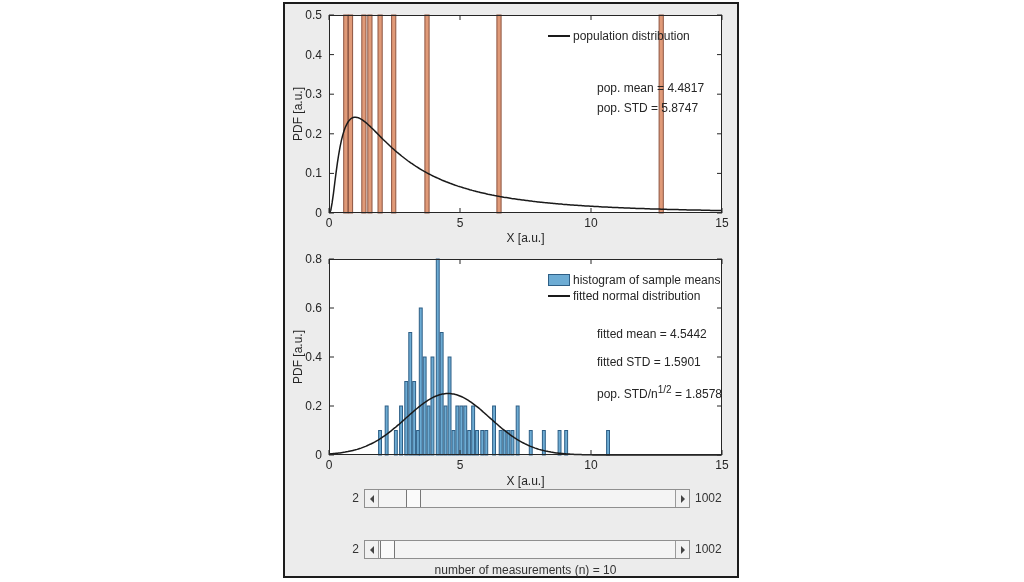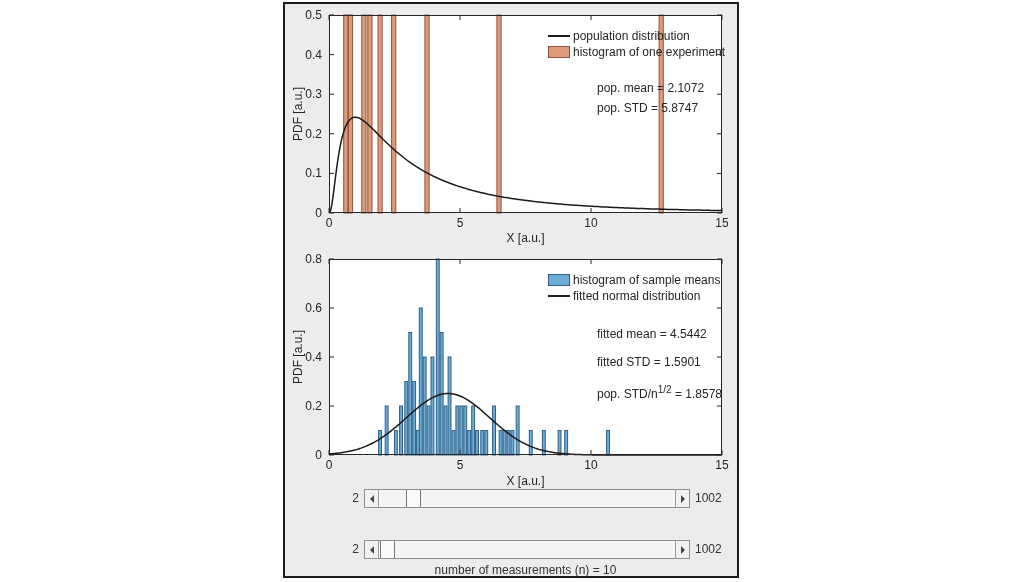--- a/index.html
+++ b/index.html
@@ -88,28 +88,24 @@
     </svg>
 
   <div class="ylabel" style="left:6px;top:209px;width:198px;">PDF [a.u.]</div>
   <div class="xlabel" style="left:44px;top:227px;width:393px;">X [a.u.]</div>
 
   <div class="legend" style="left:263px;top:24px;">
     <div class="legend-row">
       <span class="swatch-line"></span>
       <span class="legend-label">population distribution</span>
     </div>
-    <div class="legend-row">
-      <span class="swatch-patch" style="background:#e09a78;border:1px solid #8d5440;"></span>
-      <span class="legend-label">histogram of one experiment</span>
-    </div>
   </div>
 
   <div class="stats" style="left:312px;top:74px;line-height:20px;">
-    <div>pop. mean = 2.1072</div>
+    <div>pop. mean = 4.4817</div>
     <div>pop. STD = 5.8747</div>
   </div>
 
   <div class="plot-bg" style="left:44px;top:255px;width:393px;height:196px;"></div>
   <svg class="plot" id="plot1" width="393" height="196" style="left:44px;top:255px;">
       <rect x="49.6" y="171.5" width="2.9" height="24.5" fill="#6dacd4" stroke="#2e5f86" stroke-width="1"></rect>
       <rect x="56.2" y="147.0" width="2.9" height="49.0" fill="#6dacd4" stroke="#2e5f86" stroke-width="1"></rect>
       <rect x="65.4" y="171.5" width="2.9" height="24.5" fill="#6dacd4" stroke="#2e5f86" stroke-width="1"></rect>
       <rect x="70.6" y="147.0" width="2.9" height="49.0" fill="#6dacd4" stroke="#2e5f86" stroke-width="1"></rect>
       <rect x="75.8" y="122.5" width="2.9" height="73.5" fill="#6dacd4" stroke="#2e5f86" stroke-width="1"></rect>

